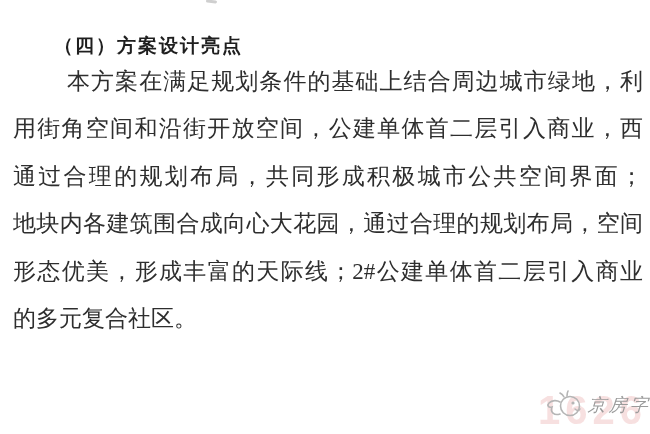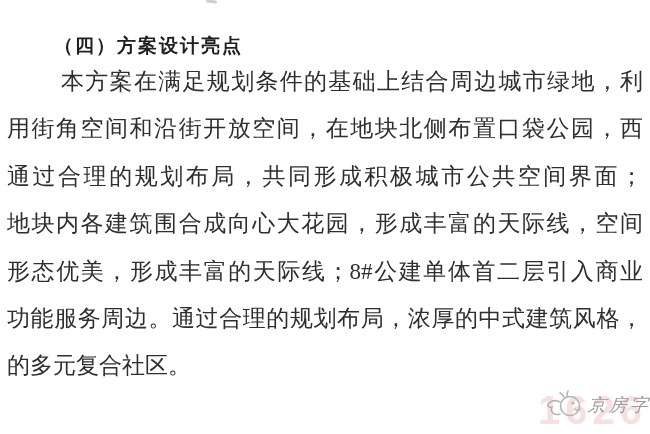--- a/index.html
+++ b/index.html
@@ -46,20 +46,21 @@
     color: #2e2e2e;
   }
   .pline {
     height: 47.4px;
     line-height: 47.4px;
     font-size: 23px;
     text-align: justify;
     text-align-last: justify;
     -moz-text-align-last: justify;
     overflow: hidden;
+    margin-left: 6px;
   }
   .pline.first {
     text-indent: 54px;
   }
   .pline.last {
     text-align-last: left;
     -moz-text-align-last: left;
   }
   .faint-mark {
     position: absolute;
@@ -100,25 +101,24 @@
 <body>
 
 <div class="page">
 
   <div class="smudge"></div>
 
   <div class="heading">（四）方案设计亮点</div>
 
   <div class="paragraph">
     <div class="pline first">本方案在满足规划条件的基础上结合周边城市绿地，利</div>
-    <div class="pline">用街角空间和沿街开放空间，在地块北侧布置口袋公园，西</div>
+    <div class="pline">用街角空间和沿街开放空间，公建单体首二层引入商业，西</div>
     <div class="pline">通过合理的规划布局，共同形成积极城市公共空间界面；</div>
-    <div class="pline">地块内各建筑围合成向心大花园，形成丰富的天际线，空间</div>
-    <div class="pline">形态优美，形成丰富的天际线；8#公建单体首二层引入商业</div>
-    <div class="pline">功能服务周边。通过合理的规划布局，浓厚的中式建筑风格，</div>
+    <div class="pline">地块内各建筑围合成向心大花园，通过合理的规划布局，空间</div>
+    <div class="pline">形态优美，形成丰富的天际线；2#公建单体首二层引入商业</div>
     <div class="pline last">的多元复合社区。</div>
   </div>
 
   <div class="faint-mark">1626</div>
 
   <div class="logo">
     <span class="logo-icon">
       <svg width="42" height="30" viewBox="0 0 42 30" xmlns="http://www.w3.org/2000/svg">
         <g fill="none" stroke="#b5b5b5" stroke-width="1.6" stroke-linecap="round">
           <path d="M14 24 C8 26 4 22 6 17 C2 18 1 15 3 13 C6 10 11 10 14 12"></path>

